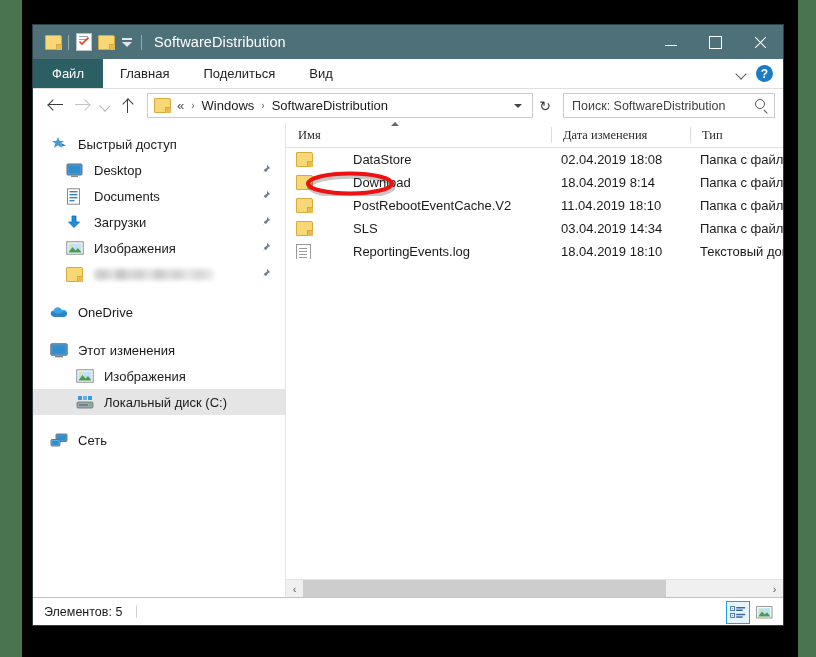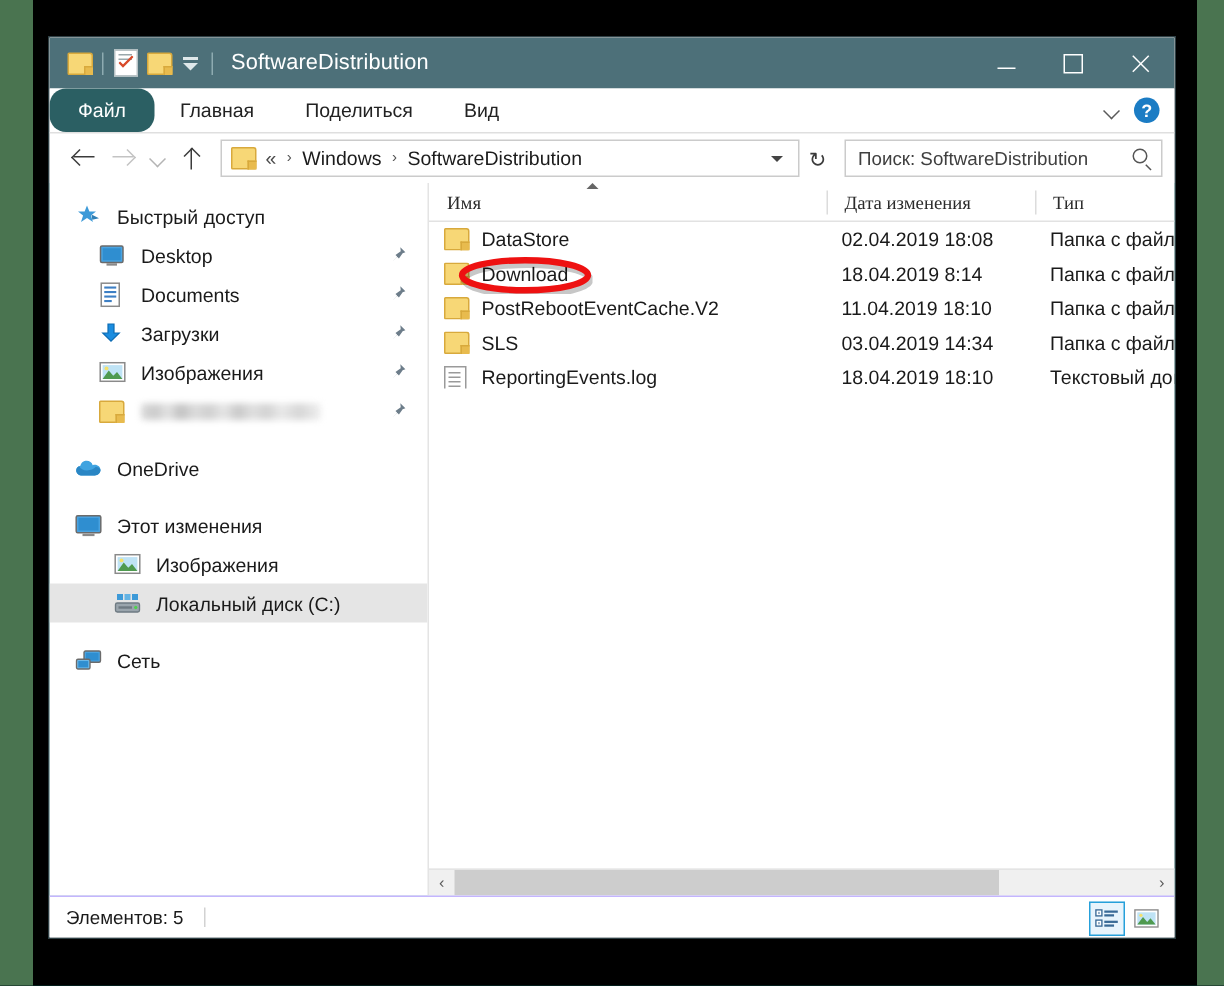--- a/index.html
+++ b/index.html
@@ -108,21 +108,21 @@
     display: flex; align-items: stretch;
     flex: 0 0 auto; position: relative;
     border-bottom: 1px solid #dfdfdf;
   }
   .tab {
     display: flex; align-items: center;
     padding: 0 17px; font-size: 13px; color: #222;
     white-space: nowrap;
   }
   .tab.file {
-    background: #2b5f63; color: #ffffff; padding: 0 19px; border-radius: 11px;
+    background: #2b5f63; color: #ffffff; padding: 0 19px;
   }
   .ribbon-right {
     position: absolute; right: 6px; top: 0; height: 29px;
     display: flex; align-items: center; gap: 10px;
   }
   .chev-down {
     width: 9px; height: 9px; position: relative;
   }
   .chev-down::before {
     content:""; position:absolute; left:0; top:1px;
@@ -235,21 +235,21 @@
   }
   .search-ico::after {
     content:""; position:absolute; right:0px; bottom:0px;
     width: 5px; height: 1.3px; background: #555;
     transform: rotate(45deg);
   }
 
   
   .body {
     flex: 1 1 auto; display: flex; min-height: 0;
-    background: #0f766e;
+    background: #ec4899;
     justify-content: center;
   }
   .sidebar {
     width: 252px; flex: 0 0 auto; padding-top: 9px;
     overflow: hidden; background: #fff;
     border-right: 1px solid #e4e4e4;
   }
   .nav-item {
     height: 26px; display: flex; align-items: center;
     padding-left: 17px; padding-right: 8px;
@@ -310,21 +310,21 @@
   }
   .rows { flex: 1 1 auto; overflow: hidden; position: relative; }
   .row {
     height: 23px; display: flex; align-items: center;
     font-size: 13px; color: #1a1a1a;
   }
   .cell {
     white-space: nowrap; overflow: hidden; flex: 0 0 auto;
   }
   .cell.name {
-    width: 253px; display: flex; align-items: center; padding-left: 10px;
+    width: 253px; display: flex; align-items: center; padding-left: 10px; gap: 32px;
   }
   .cell.date { width: 127px; padding-left: 12px; color: #1a1a1a; }
   .cell.type { flex: 1 1 auto; padding-left: 12px; color: #1a1a1a; }
   .row-ico { width: 17px; height: 15px; margin-right: 8px; flex: 0 0 auto; }
   .doc-ico {
     width: 13px; height: 16px; background: #fff;
     border: 1px solid #9a9a9a; position: relative;
   }
   .doc-ico::before {
     content:""; position:absolute; left:2px; top:3px;

